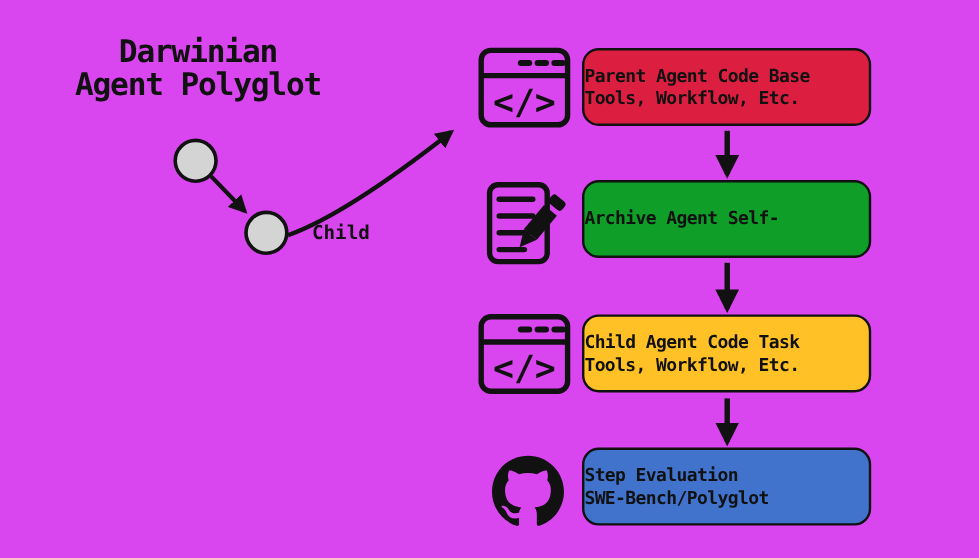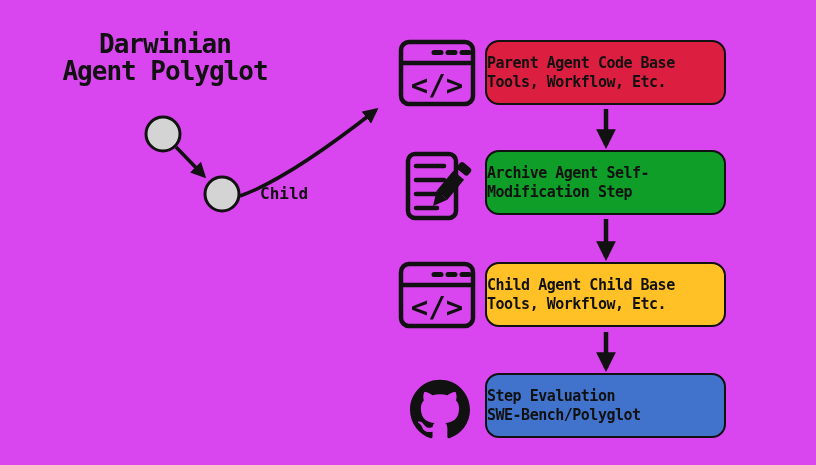--- a/index.html
+++ b/index.html
@@ -76,34 +76,33 @@
     <line x1="20" y1="62" x2="41" y2="62" stroke="#111" stroke-width="4.5" stroke-linecap="round"></line>
     <g transform="translate(37,60) rotate(-50)">
       <polygon points="0,0 14,-7 14,7" fill="#111"></polygon>
       <rect x="14" y="-7" width="26" height="14" fill="#111"></rect>
       <rect x="44" y="-7" width="9" height="14" rx="3" fill="#111"></rect>
     </g>
   </svg>
 
   <div class="box" style="top: 150px; background: rgb(15, 158, 40);">
     <div>Archive Agent Self-</div>
-    <div>Modification Step</div>
   </div>
 
   <svg class="icon" style="left:397px;top:260px;" width="80" height="70" viewBox="0 0 80 70">
     <rect x="4" y="4" width="72" height="62" rx="8" fill="none" stroke="#111" stroke-width="4.5"></rect>
     <line x1="4" y1="25" x2="76" y2="25" stroke="#111" stroke-width="4.5"></line>
     <line x1="37" y1="14.5" x2="44" y2="14.5" stroke="#111" stroke-width="5" stroke-linecap="round"></line>
     <line x1="51" y1="14.5" x2="58" y2="14.5" stroke="#111" stroke-width="5" stroke-linecap="round"></line>
     <line x1="65" y1="14.5" x2="72" y2="14.5" stroke="#111" stroke-width="5" stroke-linecap="round"></line>
     <text x="40" y="57" text-anchor="middle" font-size="29" font-weight="bold" font-family="DejaVu Sans Mono, Liberation Mono, monospace" fill="#111">&lt;/&gt;</text>
   </svg>
 
   <div class="box" style="top: 262px; background: rgb(255, 193, 37);">
-    <div>Child Agent Child Base</div>
+    <div>Child Agent Code Task</div>
     <div>Tools, Workflow, Etc.</div>
   </div>
 
   <svg class="icon" style="left:410px;top:379px;" width="60" height="60" viewBox="0 0 24 24">
     <path fill="#111" d="M12 .297c-6.63 0-12 5.373-12 12 0 5.303 3.438 9.8 8.205 11.385.6.113.82-.258.82-.577 0-.285-.01-1.04-.015-2.04-3.338.724-4.042-1.61-4.042-1.61C4.422 18.07 3.633 17.7 3.633 17.7c-1.087-.744.084-.729.084-.729 1.205.084 1.838 1.236 1.838 1.236 1.07 1.835 2.809 1.305 3.495.998.108-.776.417-1.305.76-1.605-2.665-.3-5.466-1.332-5.466-5.93 0-1.31.465-2.38 1.235-3.22-.135-.303-.54-1.523.105-3.176 0 0 1.005-.322 3.3 1.23.96-.267 1.98-.399 3-.405 1.02.006 2.04.138 3 .405 2.28-1.552 3.285-1.23 3.285-1.23.645 1.653.24 2.873.12 3.176.765.84 1.23 1.91 1.23 3.22 0 4.61-2.805 5.625-5.475 5.92.42.36.81 1.096.81 2.22 0 1.606-.015 2.896-.015 3.286 0 .315.21.69.825.57C20.565 22.092 24 17.592 24 12.297c0-6.627-5.373-12-12-12"></path>
   </svg>
 
   <div class="box" style="top: 373px; background: rgb(65, 115, 205);">
     <div>Step Evaluation</div>
     <div>SWE-Bench/Polyglot</div>

